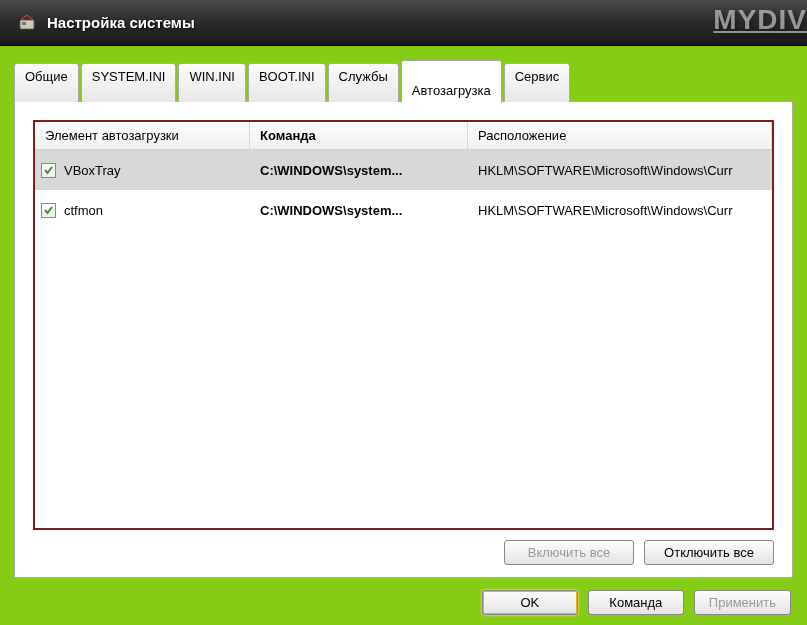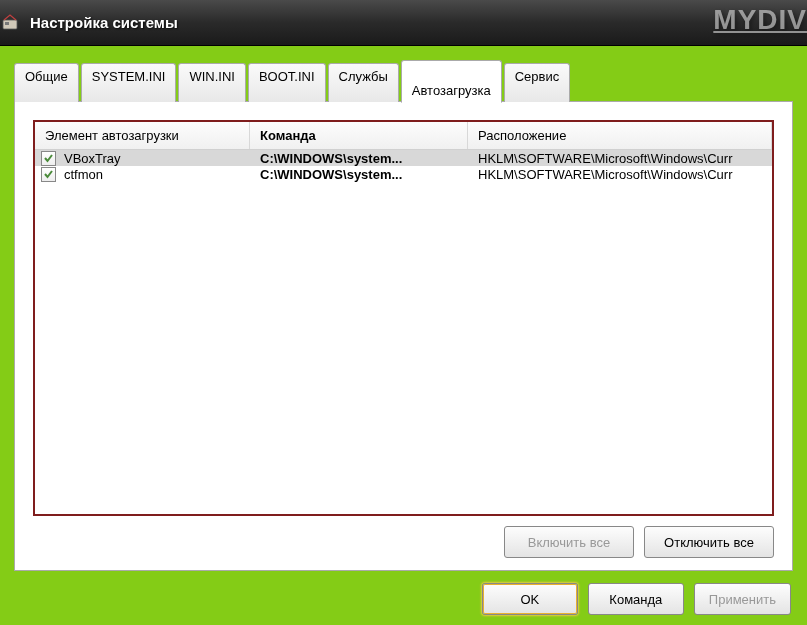--- a/index.html
+++ b/index.html
@@ -12,21 +12,21 @@
     height: 625px;
     overflow: hidden;
     position: relative;
   }
   .titlebar {
     height: 46px;
     background: linear-gradient(to bottom, #4a4a4a 0%, #2a2a2a 50%, #1a1a1a 100%);
     color: #fff;
     display: flex;
     align-items: center;
-    padding: 0 0;
+    padding: 0 17px;
     gap: 10px;
     border-bottom: 1px solid #000;
   }
   .titlebar-icon {
     width: 20px;
     height: 20px;
     display: flex;
     align-items: center;
     justify-content: center;
   }
@@ -113,21 +113,21 @@
     overflow: hidden;
     white-space: nowrap;
   }
   .lv-body {
     flex: 1;
     overflow: auto;
   }
   .lv-row {
     display: flex;
     align-items: center;
-    height: 16px;
+    height: 40px;
   }
   .lv-row.selected {
     background: #d8d8d8;
   }
   .lv-cell {
     padding: 0 10px;
     overflow: hidden;
     white-space: nowrap;
     text-overflow: clip;
     font-size: 13px;
@@ -153,21 +153,21 @@
     padding-left: 6px;
   }
   .button-row {
     display: flex;
     justify-content: flex-end;
     gap: 10px;
     margin-top: 10px;
   }
   .btn {
     min-width: 130px;
-    height: 32px;
+    height: 25px;
     border: 1px solid #888;
     background: linear-gradient(to bottom, #fdfdfd, #e4e4e4);
     border-radius: 3px;
     font-size: 13px;
     cursor: pointer;
     padding: 0 14px;
   }
   .btn:disabled {
     color: #999;
     cursor: default;

